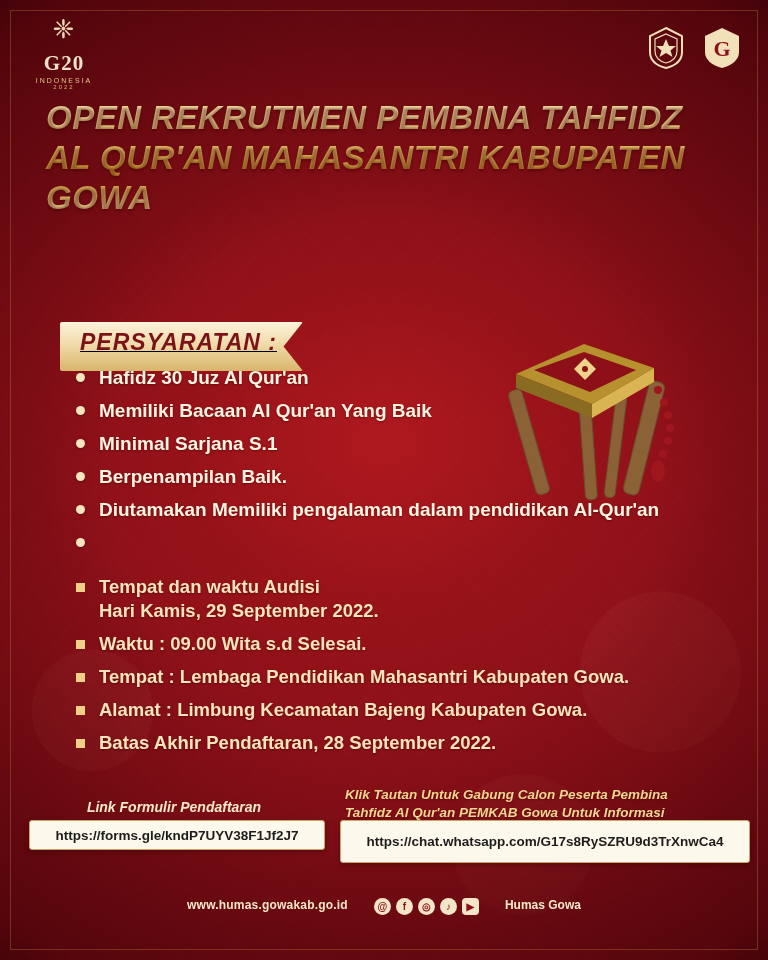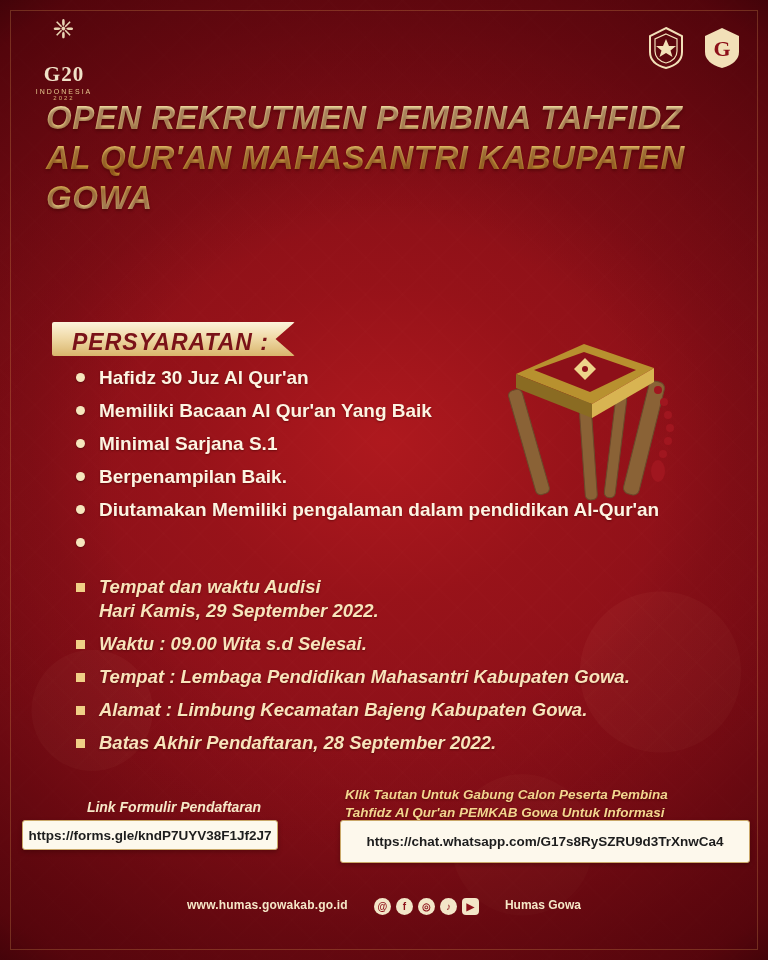--- a/index.html
+++ b/index.html
@@ -39,21 +39,21 @@
     pointer-events: none;
   }
   .content { position: relative; z-index: 5; width: 100%; height: 100%; }
 
   
   .g20 {
     position: absolute; left: 22px; top: 16px;
     width: 84px; text-align: center; color: #f0e2c8;
   }
   .g20 .motif { font-size: 26px; line-height: 26px; color: #e8d6b4; letter-spacing: 1px; }
-  .g20 .g20txt { font-family: "Liberation Serif", serif; font-size: 21px; font-weight: bold; letter-spacing: 1px; margin-top: 20px; }
+  .g20 .g20txt { font-family: "Liberation Serif", serif; font-size: 21px; font-weight: bold; letter-spacing: 1px; margin-top: 9px; }
   .g20 .sub1 { font-size: 7px; letter-spacing: 2px; color: #e6c98f; margin-top: 1px; }
   .g20 .sub2 { font-size: 6px; letter-spacing: 2px; color: #d9b377; }
 
   .logos { position: absolute; right: 26px; top: 26px; display: flex; gap: 16px; align-items: center; }
   .logo-gowa, .logo-g { width: 40px; height: 44px; display: flex; align-items: center; justify-content: center; }
   .logo-gowa svg, .logo-g svg { display: block; }
 
   
   .title {
     position: absolute; top: 98px; left: 0; right: 0;
@@ -77,46 +77,47 @@
     color: #fdf6e6;
     font-weight: bold;
     font-size: 25px;
     line-height: 33px;
     letter-spacing: 0.2px;
     text-shadow: 0 2px 3px rgba(60,0,0,0.5);
   }
 
   
   .ribbon {
-    position: absolute; left: 52px; top: 322px;
+    position: absolute; left: 60px; top: 322px;
     min-width: 232px;
-    padding: 7px 26px 0 20px;
+    padding: 7px 26px 15px 20px;
     background: linear-gradient(180deg, #fdf3dc 0%, #efd9a6 48%, #d9b56c 100%);
     border-radius: 2px;
     box-shadow: 0 2px 6px rgba(50,0,0,0.35);
     clip-path: polygon(0 0, 100% 0, 92% 50%, 100% 100%, 0 100%);
+    text-decoration: underline;
   }
   .ribbon span {
     font-weight: bold; font-style: italic; font-size: 23px; letter-spacing: 1px;
     color: #7a1218;
   }
 
   
   .req-list { position: absolute; left: 76px; top: 365px; width: 640px; }
   .req-item { display: flex; align-items: flex-start; margin-bottom: 8px; }
   .bullet-dot {
     width: 9px; height: 9px; border-radius: 50%;
     background: #f6e6bd; margin-top: 8px; margin-right: 14px; flex: 0 0 auto;
     box-shadow: 0 1px 2px rgba(0,0,0,0.3);
   }
   .req-text { color: #fdf4e2; font-size: 19px; line-height: 25px; font-weight: bold; text-shadow: 0 1px 2px rgba(60,0,0,0.5); }
 
   
   .sched-list { position: absolute; left: 76px; top: 575px; width: 660px; }
-  .sched-item { display: flex; align-items: flex-start; margin-bottom: 9px; font-style: italic; }
+  .sched-item { display: flex; align-items: flex-start; margin-bottom: 9px; }
   .bullet-sq {
     width: 9px; height: 9px; background: #f0cf86; margin-top: 8px; margin-right: 14px; flex: 0 0 auto;
   }
   .sched-text { color: #f8e4bb; font-size: 18.5px; line-height: 24px; font-weight: bold; text-shadow: 0 1px 2px rgba(60,0,0,0.5); }
   .sched-text .l2 { display: block; }
 
   
   .quran { position: absolute; right: 52px; top: 318px; width: 230px; height: 190px; }
 
   
@@ -134,21 +135,21 @@
     background: #fdf8ec;
     border: 1px solid #caa768;
     border-radius: 3px;
     color: #1d1d1d;
     font-size: 13.5px;
     font-weight: bold;
     display: flex; align-items: center; justify-content: center;
     box-shadow: 0 2px 4px rgba(40,0,0,0.35);
     white-space: nowrap;
   }
-  .link-form { left: 22px; top: 820px; width: 256px; height: 30px; }
+  .link-form { left: 29px; top: 820px; width: 296px; height: 30px; }
   .link-wa { left: 340px; top: 820px; width: 410px; height: 43px; }
 
   
   .footer {
     position: absolute; left: 0; right: 0; top: 898px;
     display: flex; align-items: flex-start; justify-content: center; gap: 26px;
     color: #f6e8c8; font-size: 12px; font-weight: bold;
   }
   .footer .site { letter-spacing: 0.2px; }
   .social { display: flex; gap: 5px; align-items: center; }

